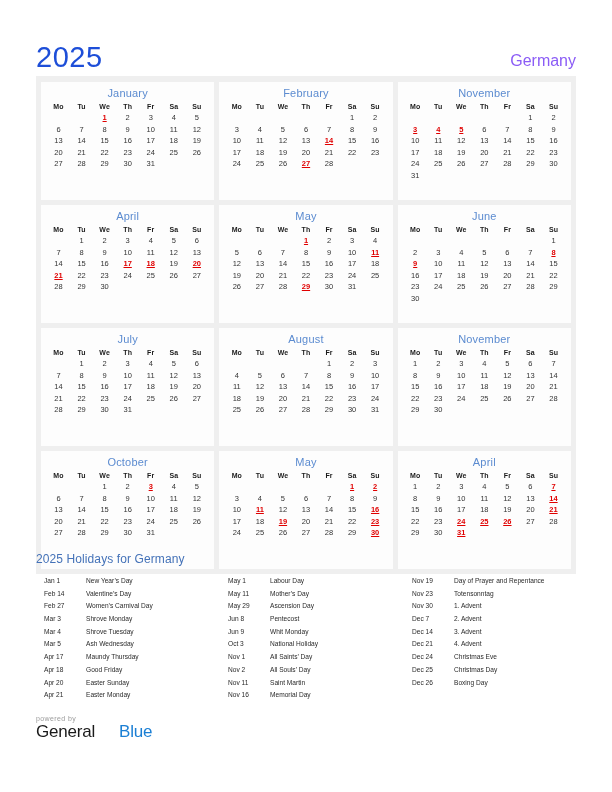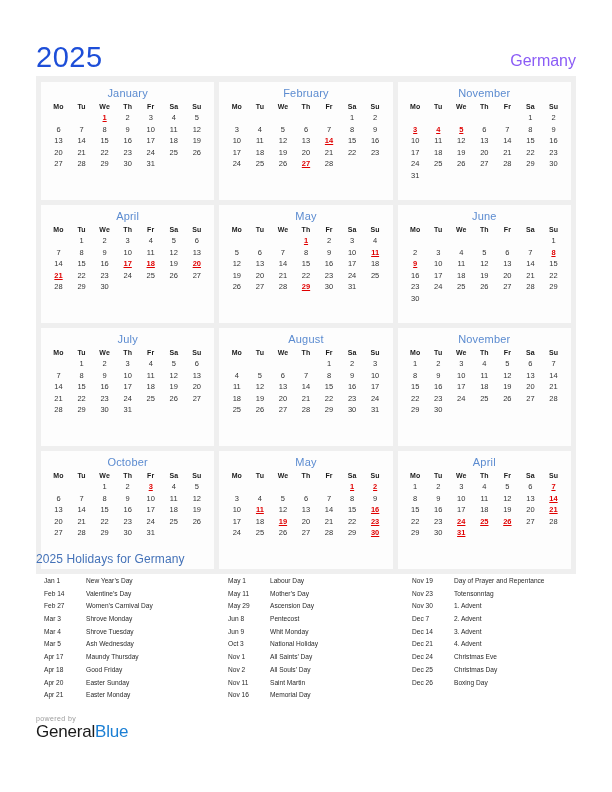--- a/index.html
+++ b/index.html
@@ -137,21 +137,21 @@
     color: #9a9a9a;
     letter-spacing: 0.4px;
     margin-bottom: 1px;
   }
   .brand {
     font-size: 17px;
     letter-spacing: -0.2px;
     line-height: 1.05;
   }
   .brand .g { color: #1a1a1a; text-align: center; }
-  .brand .b { color: #1b7fd4; }
+  .brand .b { color: #1b7fd4; padding-left: 24px; }
 </style>
 </head>
 <body>
 
 <div class="page">
 
   <div class="header">
     <div class="year-title">2025</div>
     <div class="region-title">Germany</div>
   </div>

